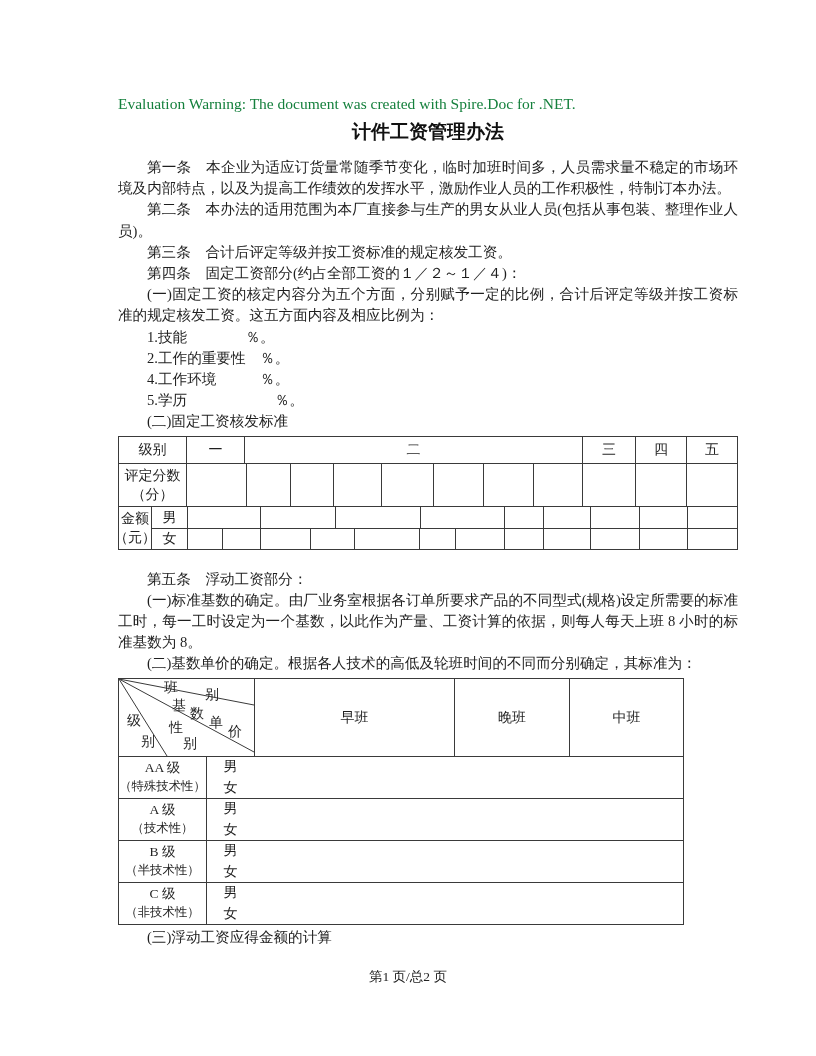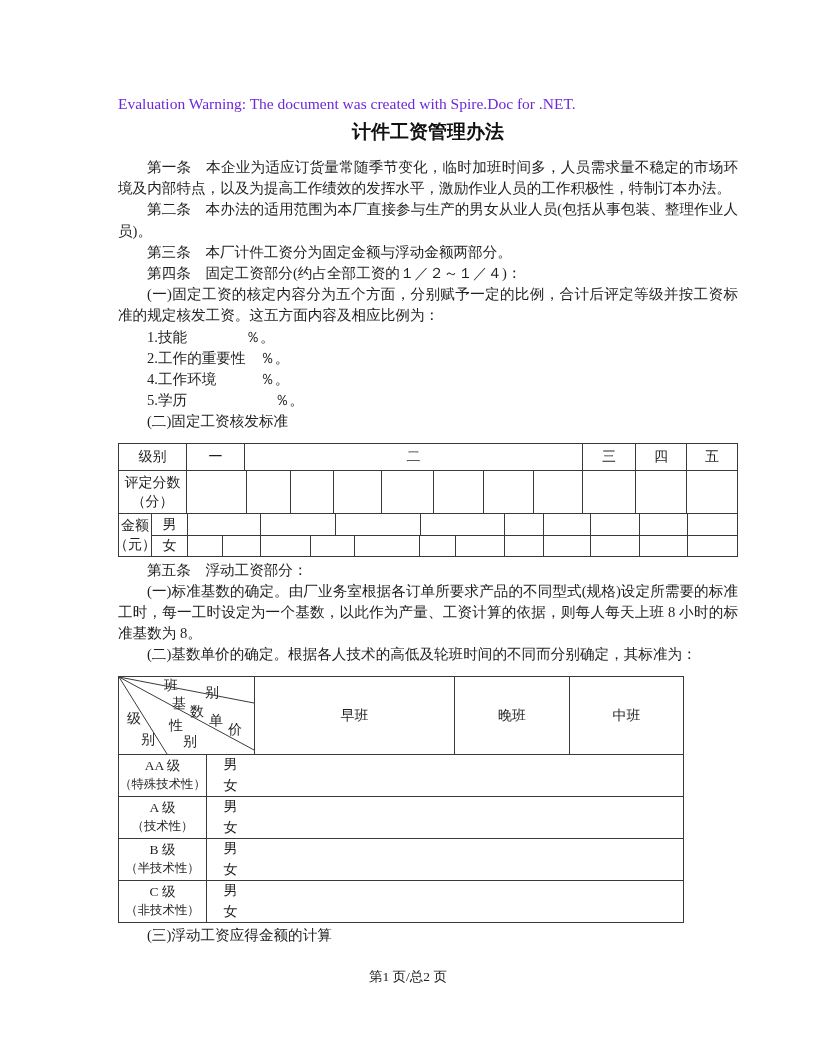--- a/index.html
+++ b/index.html
@@ -3,28 +3,28 @@
 <meta charset="utf-8">
 <style>
   * { margin:0; padding:0; box-sizing:border-box; }
   html,body { background:#ffffff; }
   .page {
     position:relative; width:816px; height:1056px; background:#ffffff;
     font-family:"Liberation Serif","DejaVu Serif",serif; color:#1f1f1f;
     overflow:hidden;
   }
   .content { width:620px; margin-left:118px; }
-  .warning { margin-top:93px; font-size:15.5px; line-height:21px; color:#6d28d9; }
+  .warning { margin-top:93px; font-size:15.5px; line-height:21px; color:#15803d; }
   .doc-title { margin-top:4px; text-align:center; font-weight:bold; font-size:19px; line-height:27px; color:#111; }
   p.body { font-size:14.6px; line-height:21.2px; text-align:justify; }
   p.ind { text-indent:29px; }
   p.first { margin-top:12px; }
 
   
-  .tbl { width:620px; border:1px solid #3a3a3a; margin-top:10px; font-size:14px; }
+  .tbl { width:620px; border:1px solid #3a3a3a; margin-top:3px; font-size:14px; }
   .tbl2 { width:566px; }
   .r { display:flex; }
   .r + .r, .bt { border-top:1px solid #3a3a3a; }
   .c { border-left:1px solid #3a3a3a; display:flex; flex-direction:column;
        align-items:center; justify-content:center; text-align:center; line-height:19px; }
   .c:first-child { border-left:none; }
   .fx { flex:1 1 auto; }
   .h26 { height:26px; } .h43 { height:43px; }
   .h77 { height:77px; } .h42 { height:42px;align-items:center; }
   .stack { flex:1 1 auto; display:flex; flex-direction:column; border-left:1px solid #3a3a3a; }
@@ -46,21 +46,21 @@
 <body>
 
 <div class="page">
   <div class="content">
 
     <div class="warning">Evaluation Warning: The document was created with Spire.Doc for .NET.</div>
     <div class="doc-title">计件工资管理办法</div>
 
     <p class="body ind first">第一条　本企业为适应订货量常随季节变化，临时加班时间多，人员需求量不稳定的市场环境及内部特点，以及为提高工作绩效的发挥水平，激励作业人员的工作积极性，特制订本办法。</p>
     <p class="body ind">第二条　本办法的适用范围为本厂直接参与生产的男女从业人员(包括从事包装、整理作业人员)。</p>
-    <p class="body ind">第三条　本厂计件工资分为固定金额与浮动金额两部分。</p>
+    <p class="body ind">第三条　合计后评定等级并按工资标准的规定核发工资。</p>
     <p class="body ind">第四条　固定工资部分(约占全部工资的１／２～１／４)：</p>
     <p class="body ind">(一)固定工资的核定内容分为五个方面，分别赋予一定的比例，合计后评定等级并按工资标准的规定核发工资。这五方面内容及相应比例为：</p>
     <p class="body ind">1.技能　　　　％。</p>
     <p class="body ind">2.工作的重要性　％。</p>
     <p class="body ind">4.工作环境　　　％。</p>
     <p class="body ind">5.学历　　　　　　％。</p>
     <p class="body ind">(二)固定工资核发标准</p>
 
     <div class="tbl">
 
@@ -115,21 +115,21 @@
             <div class="c" style="width:39px"></div>
             <div class="c" style="width:47px"></div>
             <div class="c" style="width:49px"></div>
             <div class="c" style="width:48px"></div>
             <div class="c fx"></div>
           </div>
         </div>
       </div>
     </div>
 
-    <p class="body ind" style="margin-top:3px">第五条　浮动工资部分：</p>
+    <p class="body ind" style="margin-top:19px">第五条　浮动工资部分：</p>
     <p class="body ind">(一)标准基数的确定。由厂业务室根据各订单所要求产品的不同型式(规格)设定所需要的标准工时，每一工时设定为一个基数，以此作为产量、工资计算的依据，则每人每天上班 8 小时的标准基数为 8。</p>
     <p class="body ind">(二)基数单价的确定。根据各人技术的高低及轮班时间的不同而分别确定，其标准为：</p>
 
     <div class="tbl tbl2">
 
       <div class="r h77">
         <div class="c diag h77">
           <svg width="135" height="77" viewBox="0 0 135 77">
             <line x1="0" y1="0" x2="135" y2="26" stroke="#3a3a3a" stroke-width="1"></line>
             <line x1="0" y1="0" x2="135" y2="73" stroke="#3a3a3a" stroke-width="1"></line>

